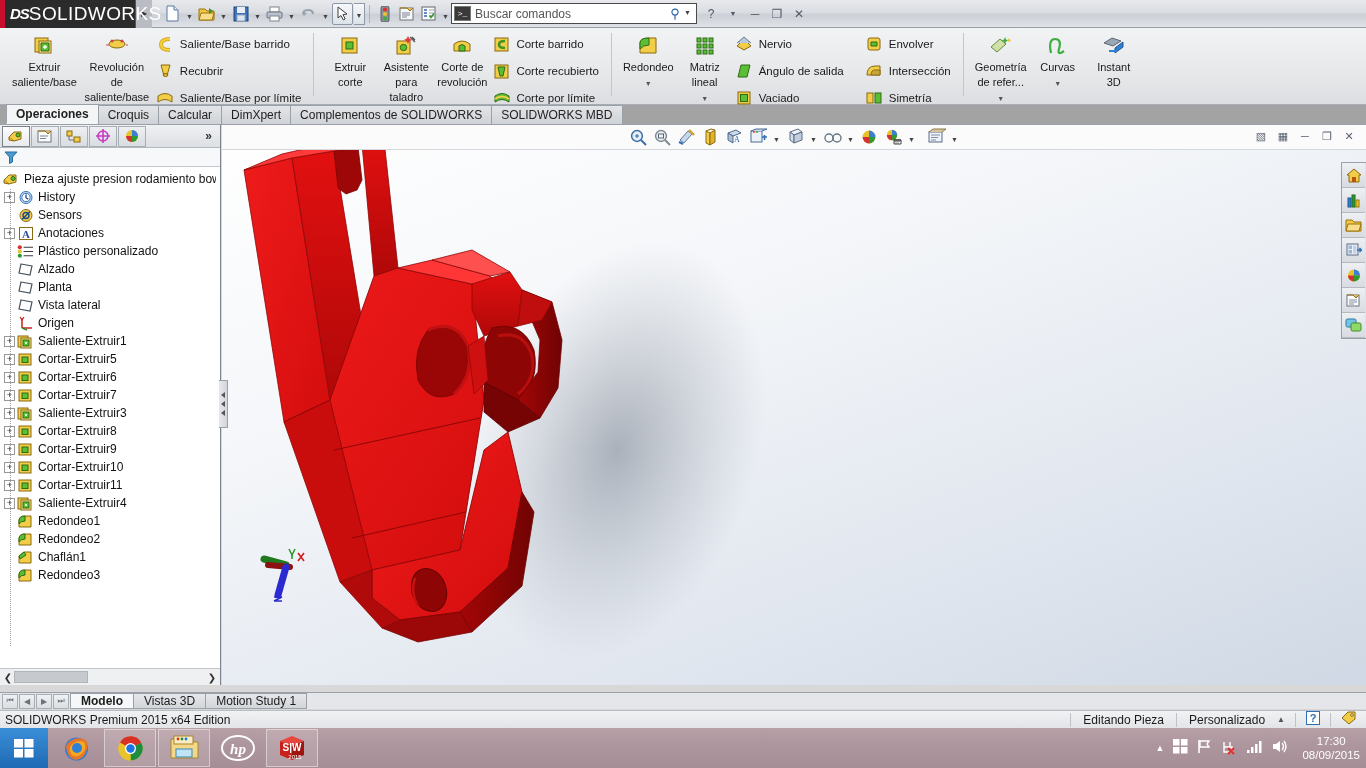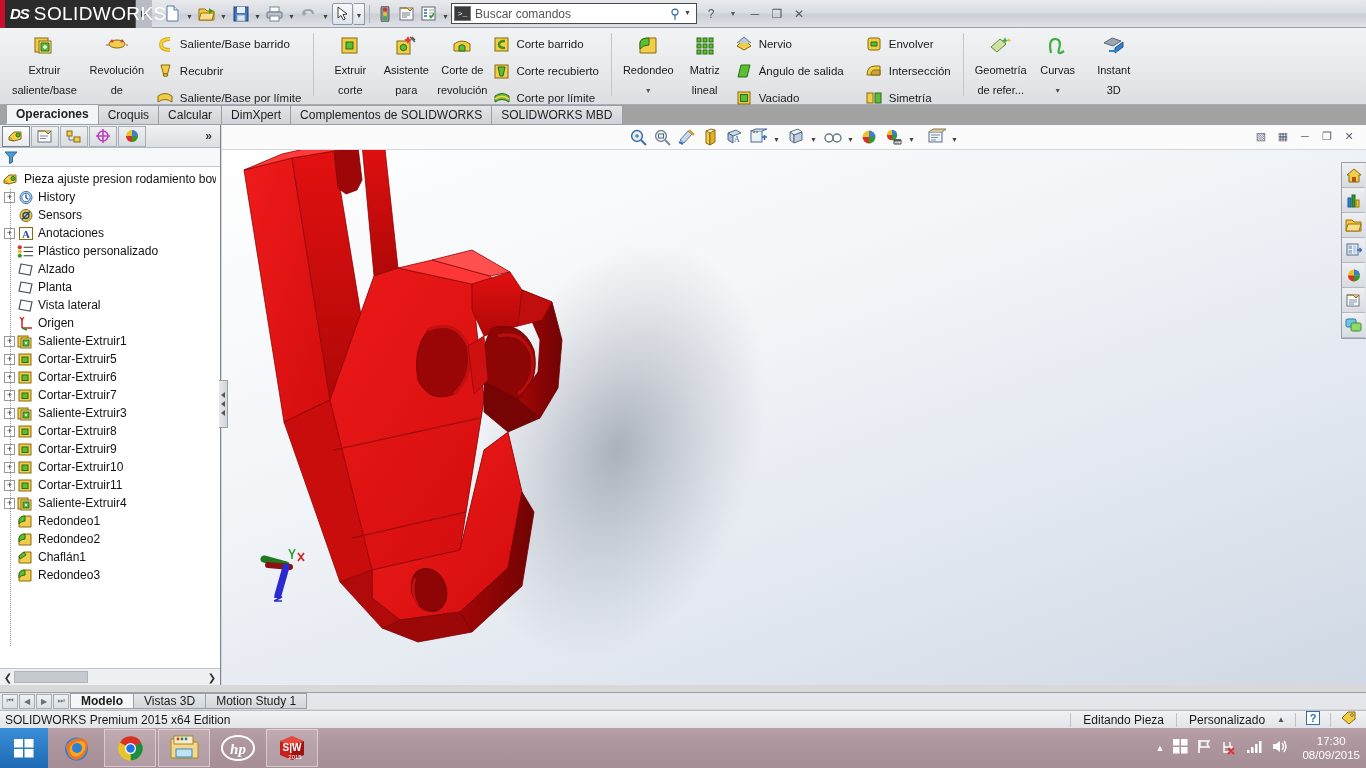--- a/index.html
+++ b/index.html
@@ -15,21 +15,21 @@
 
   
   .titlebar {
     position:absolute; left:0; top:0; width:1366px; height:28px;
     background:linear-gradient(to bottom,#e8e9ec 0%,#dadde2 45%,#ccd0d6 55%,#dfe2e7 100%);
     border-bottom:1px solid #9aa0a8;
     display:flex; align-items:center;
   }
   .sw-logo {
     width:136px; height:28px; background:#2b2b2b; color:#fff;
-    display:flex; align-items:center; gap:5px; padding-left:6px;
+    display:flex; align-items:center; padding-left:6px;
     border-right:1px solid #555;
     position:relative;
   }
   .sw-logo::before{content:"";position:absolute;left:0;top:0;width:5px;height:28px;background:#c8102e;}
   .sw-logo .ds { font-style:italic; font-weight:bold; font-size:15px; letter-spacing:-1px; margin-left:4px;}
   .sw-logo .nm { font-weight:normal; font-size:19px; letter-spacing:0.4px;}
   .logo-arrow { width:16px; height:28px; background:#b9bcc2; display:flex; align-items:center; justify-content:center; font-size:8px; color:#333;}
   .qat { display:flex; align-items:center; height:28px; padding-left:10px; gap:1px; }
   .qat-btn { width:21px; height:22px; display:flex; align-items:center; justify-content:center; border-radius:2px; }
   .qat-caret { width:11px; height:22px; display:flex; align-items:flex-end; justify-content:center; font-size:7px; color:#444; padding-bottom:5px;}
@@ -51,21 +51,21 @@
   .ribbon {
     position:absolute; left:0; top:28px; width:1366px; height:77px;
     background:linear-gradient(to bottom,#f2f3f5 0%,#e6e8ea 60%,#dcdee1 100%);
     border-bottom:1px solid #a8adb4;
     display:flex; align-items:stretch; padding-left:4px;
   }
   .rgroup { display:flex; align-items:flex-start; padding:3px 5px 0 5px; }
   .rsep { width:1px; background:#c3c6cb; margin:5px 3px 8px 3px; }
   .bigbtn {
     width:auto; min-width:56px; max-width:74px; display:flex; flex-direction:column;
-    align-items:center; padding:2px 3px; text-align:center; line-height:20px; font-size:11px;
+    align-items:center; padding:2px 3px; text-align:center; line-height:15px; font-size:11px;
   }
   .bigbtn .ic { height:26px; display:flex; align-items:center; justify-content:center; }
   .bigbtn .lbl { margin-top:1px; color:#1a1a1a;}
   .bigbtn .dcar { font-size:7px; color:#555; margin-top:1px;}
   .smallcol { display:flex; flex-direction:column; gap:3px; padding-top:1px;}
   .smallbtn { display:flex; align-items:center; gap:5px; height:24px; padding:0 4px 0 2px; font-size:11.5px;}
   .smallbtn .ic { width:19px; height:19px; display:flex; align-items:center; justify-content:center;}
 
   
   .tabrow {

